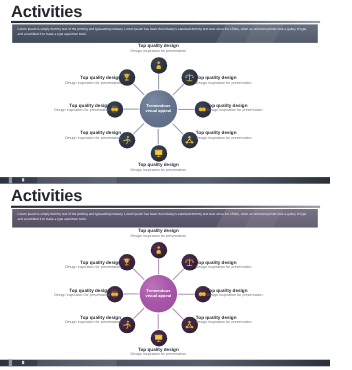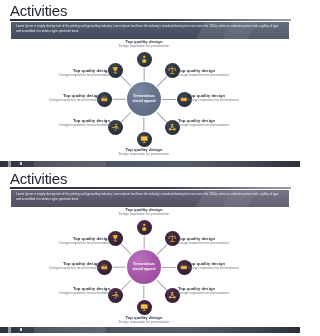--- a/index.html
+++ b/index.html
@@ -4,21 +4,21 @@
 <style>
   html,body{margin:0;padding:0;background:#ffffff;}
   body{width:300px;height:336px;overflow:hidden;font-family:"Liberation Sans",sans-serif;-webkit-font-smoothing:antialiased;}
 
   .slide{position:relative;width:300px;height:160px;background:#ffffff;overflow:hidden;}
   .slide.second{height:158px;}
 
   
   .title{
     position:absolute;left:10px;top:2px;
-    font-size:15px;font-weight:normal;letter-spacing:-0.2px;
+    font-size:15px;font-weight:bold;letter-spacing:-0.2px;
     color:#23272e;line-height:17px;
   }
   .title-rule{
     position:absolute;left:10px;top:19px;width:281px;height:1.6px;
     background:linear-gradient(90deg,#2b3038 0%,#3a4049 55%,#9aa0aa 100%);
   }
 
   
   .banner{
     position:absolute;left:11px;top:22px;width:278px;height:17px;

